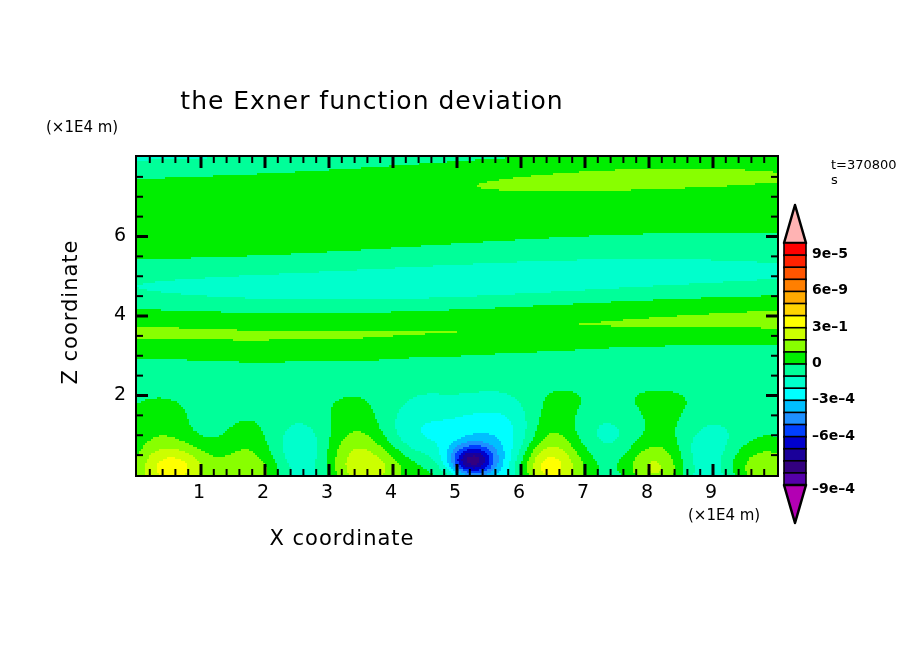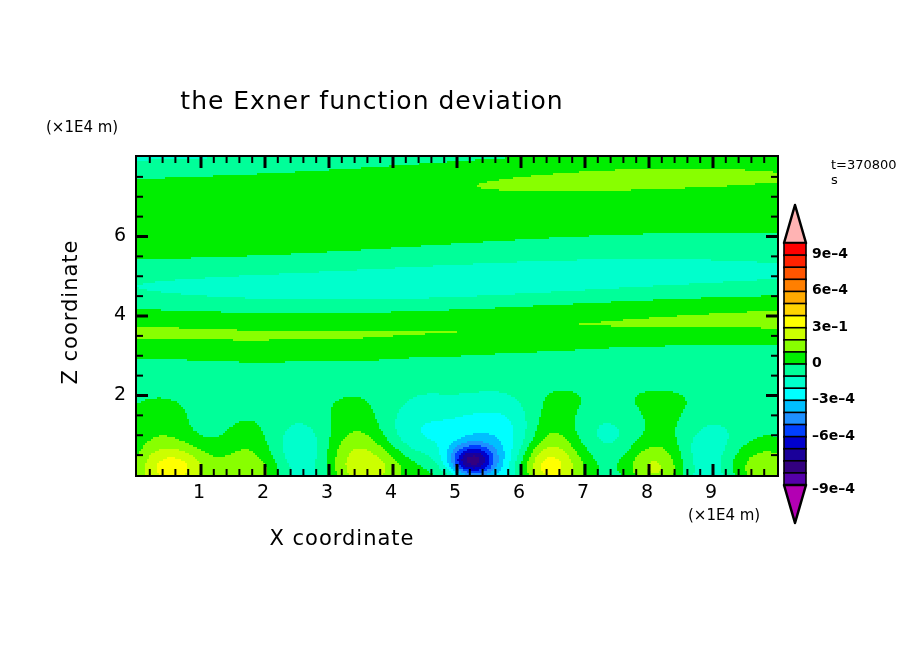--- a/index.html
+++ b/index.html
@@ -1513,20 +1513,20 @@
     <rect x="3" y="197.30" width="22" height="12.50" fill="#00bfff" stroke="#000" stroke-width="1.6"></rect>
     <rect x="3" y="209.40" width="22" height="12.50" fill="#1e90ff" stroke="#000" stroke-width="1.6"></rect>
     <rect x="3" y="221.50" width="22" height="12.50" fill="#0040ff" stroke="#000" stroke-width="1.6"></rect>
     <rect x="3" y="233.60" width="22" height="12.50" fill="#0000cc" stroke="#000" stroke-width="1.6"></rect>
     <rect x="3" y="245.70" width="22" height="12.50" fill="#1a0099" stroke="#000" stroke-width="1.6"></rect>
     <rect x="3" y="257.80" width="22" height="12.50" fill="#33007f" stroke="#000" stroke-width="1.6"></rect>
     <rect x="3" y="269.90" width="22" height="12.50" fill="#5500aa" stroke="#000" stroke-width="1.6"></rect>
     <polygon points="14,320 25,282 3,282" fill="#b300b3" stroke="#000" stroke-width="2.5" stroke-linejoin="round"></polygon>
   </svg>
 <div id="cbarlabels">
-    <div class="cb-lbl" style="top: 245.1px;">9e–4</div>
-    <div class="cb-lbl" style="top: 281.4px;">6e–4</div>
+    <div class="cb-lbl" style="top: 245.1px;">9e–5</div>
+    <div class="cb-lbl" style="top: 281.4px;">6e–9</div>
     <div class="cb-lbl" style="top: 317.7px;">3e–1</div>
     <div class="cb-lbl" style="top: 354px;">0</div>
     <div class="cb-lbl" style="top: 390.3px;">–3e–4</div>
     <div class="cb-lbl" style="top: 426.6px;">–6e–4</div>
     <div class="cb-lbl" style="top: 462.9px; margin-top: 17px;">–9e–4</div>
   </div>
 
 </body></html>

